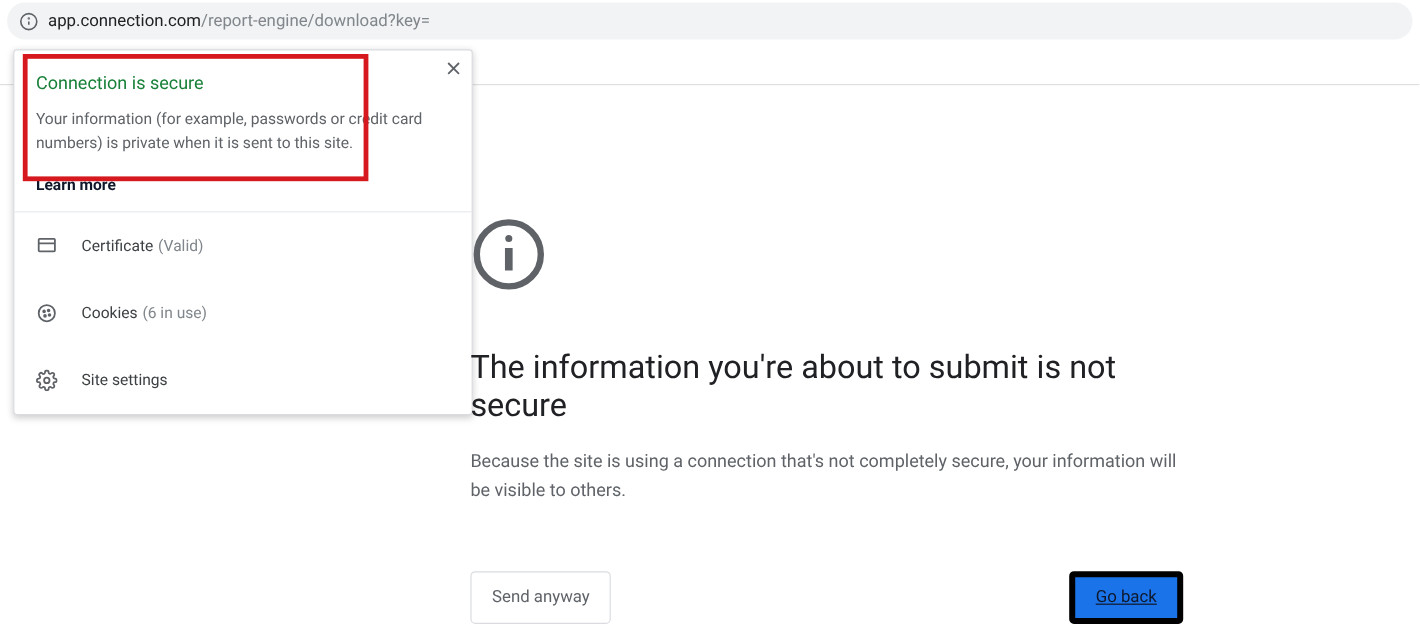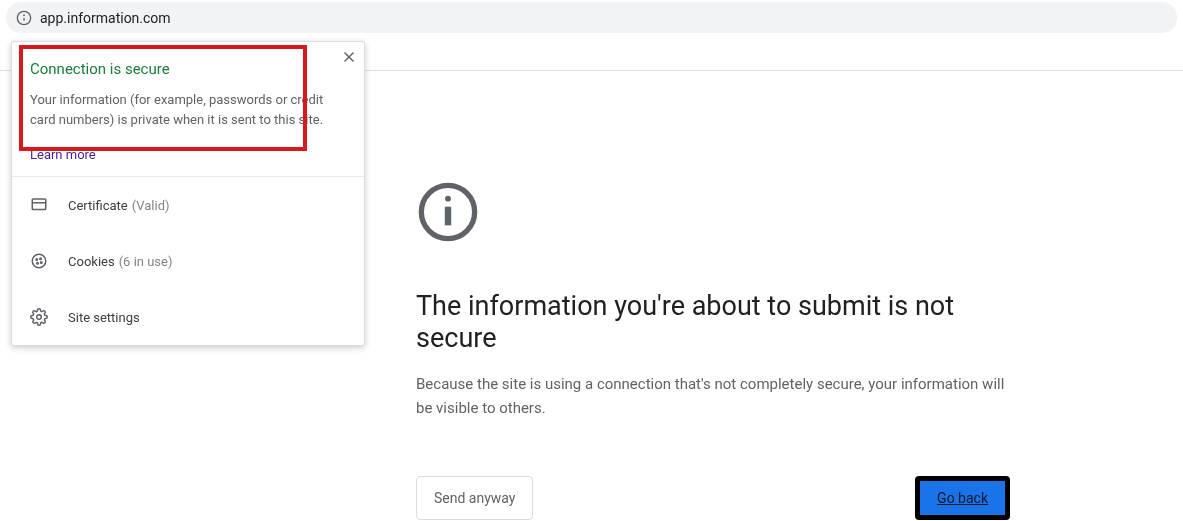--- a/index.html
+++ b/index.html
@@ -31,21 +31,21 @@
     .url-dark { color: #202124; }
     .url-light { color: #80868b; }
     .content-separator {
       border-top: 1px solid #e0e0e0;
       margin-top: 37px;
     }
     .popover {
       position: absolute;
       top: 41px;
       left: 11px;
-      width: 354px;
+      width: 383px;
       background: #fff;
       border: 1px solid #dadce0;
       border-radius: 3px;
       box-shadow: 0 2px 6px rgba(0,0,0,0.2);
       font-size: 13px;
       color: #3c4043;
     }
     .popover-close {
       position: absolute;
       top: 6px;
@@ -71,23 +71,24 @@
       color: #188038;
       font-size: 15px;
       margin-bottom: 12px;
     }
     .popover-desc {
       color: #5f6368;
       line-height: 1.5;
       margin-bottom: 18px;
     }
     .popover-link {
-      color: #4c1d95;
+      color: #0f172a;
       text-decoration: none;
       cursor: pointer;
+      font-weight: bold;
     }
     .popover-divider {
       border-top: 1px solid #e8eaed;
     }
     .popover-row {
       display: flex;
       align-items: center;
       padding: 19px 18px;
       cursor: pointer;
       color: #3c4043;
@@ -97,21 +98,21 @@
       height: 18px;
       margin-right: 20px;
       color: #5f6368;
       flex-shrink: 0;
     }
     .popover-row-label { color: #3c4043; }
     .popover-row-sub { color: #80868b; margin-left: 4px; }
     .interstitial {
       position: absolute;
       top: 180px;
-      left: 416px;
+      left: 392px;
       width: 600px;
       color: #202124;
     }
     .big-info-icon {
       width: 64px;
       height: 64px;
       margin-bottom: 42px;
       color: #5f6368;
     }
     .interstitial-title {
@@ -153,21 +154,22 @@
   </style>
 </head>
 <body>
 
 <div class="address-bar">
   <svg class="info-circle-icon" viewBox="0 0 24 24" fill="none" stroke="currentColor" stroke-width="2">
     <circle cx="12" cy="12" r="10"></circle>
       <line x1="12" y1="16" x2="12" y2="12"></line>
       <circle cx="12" cy="8" r="0.5" fill="currentColor"></circle>
   </svg>
-  <span class="url-dark">app.information.com</span>
+  <span class="url-dark">app.connection.com</span>
+    <span class="url-light">/report-engine/download?key=</span>
 </div>
 
 <div class="content-separator"></div>
 
 <div class="popover">
   <div class="popover-close">
     <svg viewBox="0 0 24 24" fill="none" stroke="currentColor" stroke-width="2">
       <line x1="6" y1="6" x2="18" y2="18"></line>
         <line x1="18" y1="6" x2="6" y2="18"></line>
     </svg>

